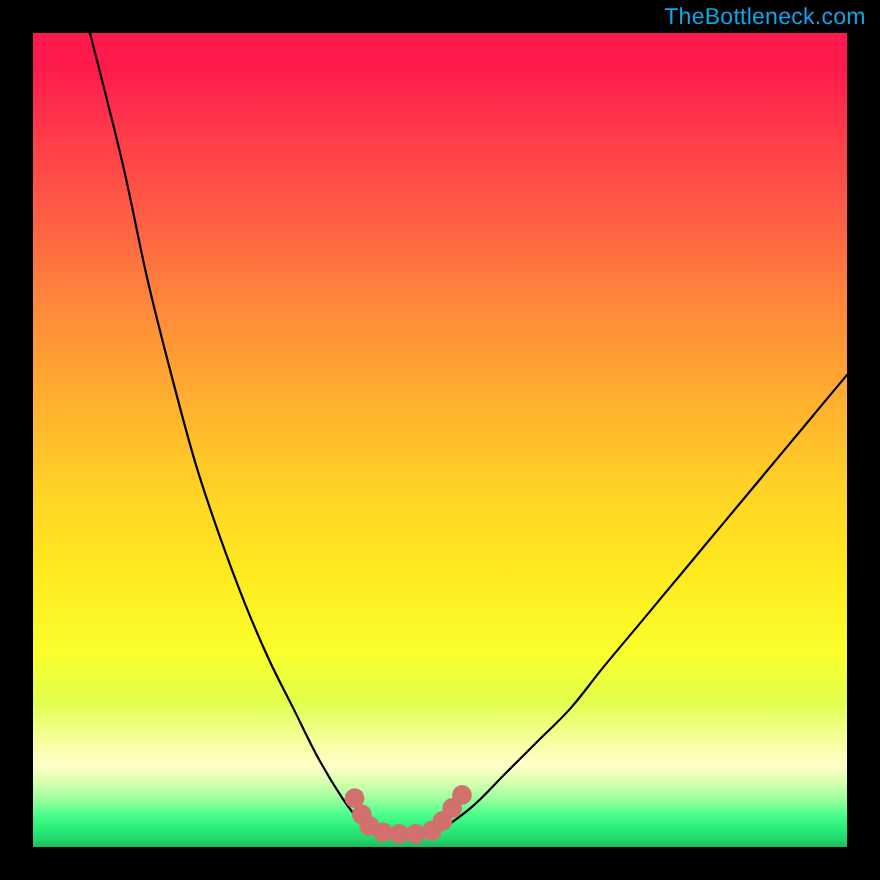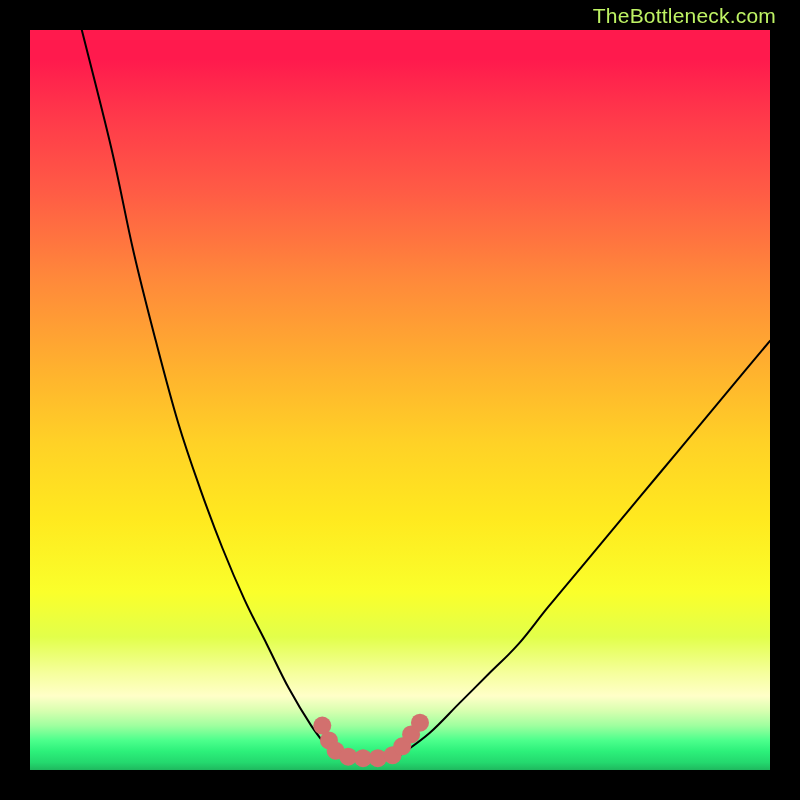--- a/index.html
+++ b/index.html
@@ -42,22 +42,22 @@
       #9fff9f 94%,
       #4cff8c 96%,
       #2cf07a 97.5%,
       #24d86e 99%,
       #1fb85e 100%
     );
   }
   .watermark {
     position: absolute;
     top: 4px;
-    right: 24px;
-    color: #bef264;
+    right: 13px;
+    color: #0ea5e9;
     font-size: 21px;
     letter-spacing: 0.2px;
     user-select: none;
   }
   svg.curves {
     position: absolute;
     left: 30px;
     top: 30px;
     width: 740px;
     height: 740px;

